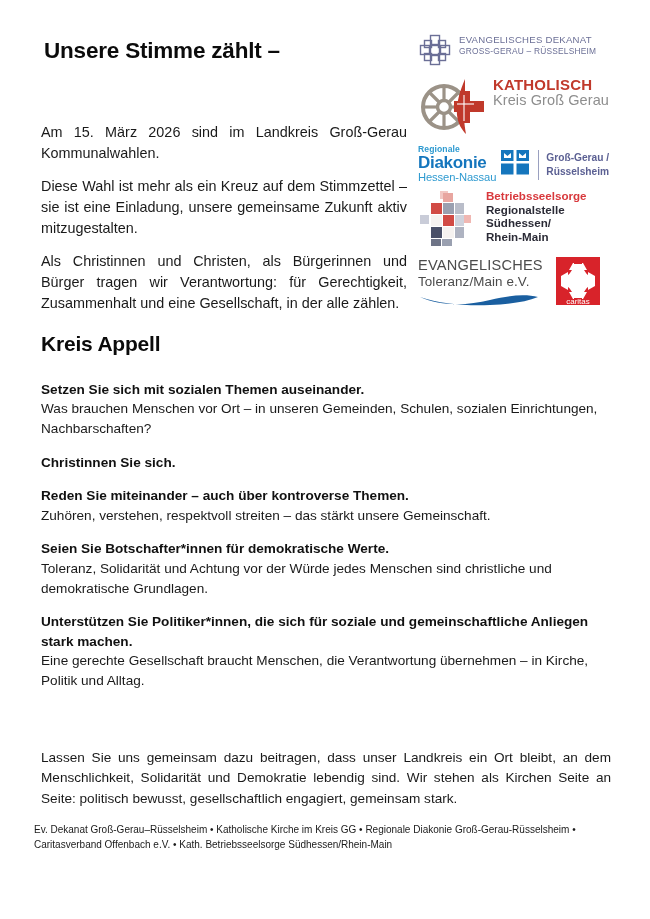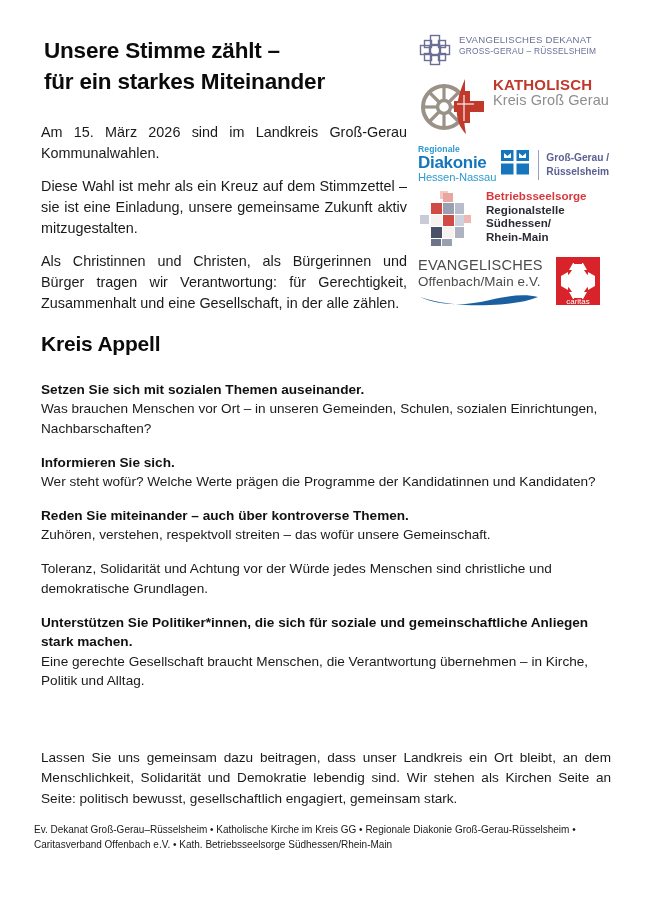--- a/index.html
+++ b/index.html
@@ -222,21 +222,20 @@
 </style>
 </head>
 <body>
 
 <div class="page">
 
   <div class="header">
 
     <div class="headline">
       <span class="l1">Unsere Stimme zählt –</span>
-      <span class="l2">für ein starkes Miteinander</span>
     </div>
 
     <div class="intro">
       <p>Am 15. März 2026 sind im Landkreis Groß-Gerau Kommunalwahlen.</p>
       <p>Diese Wahl ist mehr als ein Kreuz auf dem Stimmzettel – sie ist eine Einladung, unsere gemeinsame Zukunft aktiv mitzugestalten.</p>
       <p>Als Christinnen und Christen, als Bürgerinnen und Bürger tragen wir Verantwortung: für Gerechtigkeit, Zusammenhalt und eine Gesellschaft, in der alle zählen.</p>
     </div>
 
     <div class="logos">
 
@@ -342,21 +341,21 @@
           <div class="betr-l1">Betriebsseelsorge</div>
           <div class="betr-l">Regionalstelle</div>
           <div class="betr-l">Südhessen/</div>
           <div class="betr-l">Rhein-Main</div>
         </span>
       </div>
 
       <div class="logo-row logo-car">
         <span class="car-text">
           <div class="car-l1">EVANGELISCHES</div>
-          <div class="car-l2">Offenbach/Main e.V.</div>
+          <div class="car-l2">Toleranz/Main e.V.</div>
           <span>
             <svg width="122" height="16" viewBox="0 0 122 16" style="display:block;margin-top:2px;">
               <path d="M2 6 C22 15, 48 15, 72 9 C92 4, 108 3, 120 6 C108 11, 92 13, 72 14 C48 15, 22 13, 2 6 Z" fill="#1a5fa0"></path>
             </svg>
           </span>
         </span>
         <span style="margin-left:6px;">
           <svg width="44" height="48" viewBox="0 0 44 48">
             <rect x="0" y="0" width="44" height="48" fill="#d8232a"></rect>
             <g fill="#ffffff">
@@ -380,28 +379,28 @@
   </div>
 
   <div class="appell-title">Kreis Appell</div>
 
   <div class="appell-list">
     <div class="appell-item">
       <div class="appell-head">Setzen Sie sich mit sozialen Themen auseinander.</div>
       <div class="appell-body">Was brauchen Menschen vor Ort – in unseren Gemeinden, Schulen, sozialen Einrichtungen, Nachbarschaften?</div>
     </div>
     <div class="appell-item">
-      <div class="appell-head">Informieren Sie sich.</div>
-      <div class="appell-body">Wer steht wofür? Welche Werte prägen die Programme der Kandidatinnen und Kandidaten?</div>
+      <div class="appell-head">Christinnen Sie sich.</div>
     </div>
     <div class="appell-item">
       <div class="appell-head">Reden Sie miteinander – auch über kontroverse Themen.</div>
-      <div class="appell-body">Zuhören, verstehen, respektvoll streiten – das wofür unsere Gemeinschaft.</div>
+      <div class="appell-body">Zuhören, verstehen, respektvoll streiten – das stärkt unsere Gemeinschaft.</div>
     </div>
     <div class="appell-item">
+      <div class="appell-head">Seien Sie Botschafter*innen für demokratische Werte.</div>
       <div class="appell-body">Toleranz, Solidarität und Achtung vor der Würde jedes Menschen sind christliche und demokratische Grundlagen.</div>
     </div>
     <div class="appell-item">
       <div class="appell-head">Unterstützen Sie Politiker*innen, die sich für soziale und gemeinschaftliche Anliegen stark machen.</div>
       <div class="appell-body">Eine gerechte Gesellschaft braucht Menschen, die Verantwortung übernehmen – in Kirche, Politik und Alltag.</div>
     </div>
   </div>
 
   <div class="closing">Lassen Sie uns gemeinsam dazu beitragen, dass unser Landkreis ein Ort bleibt, an dem Menschlichkeit, Solidarität und Demokratie lebendig sind. Wir stehen als Kirchen Seite an Seite: politisch bewusst, gesellschaftlich engagiert, gemeinsam stark.</div>
 

